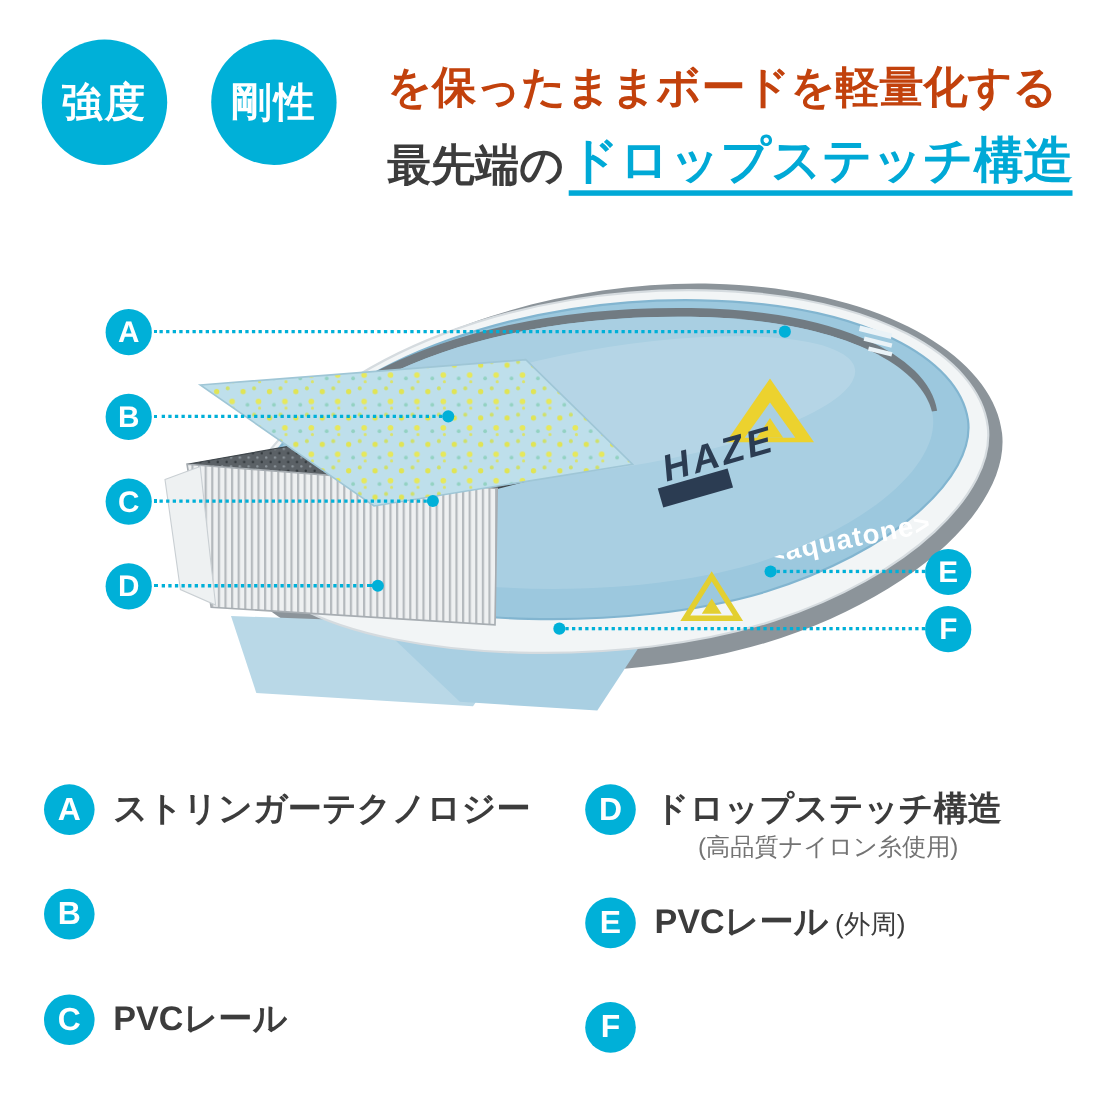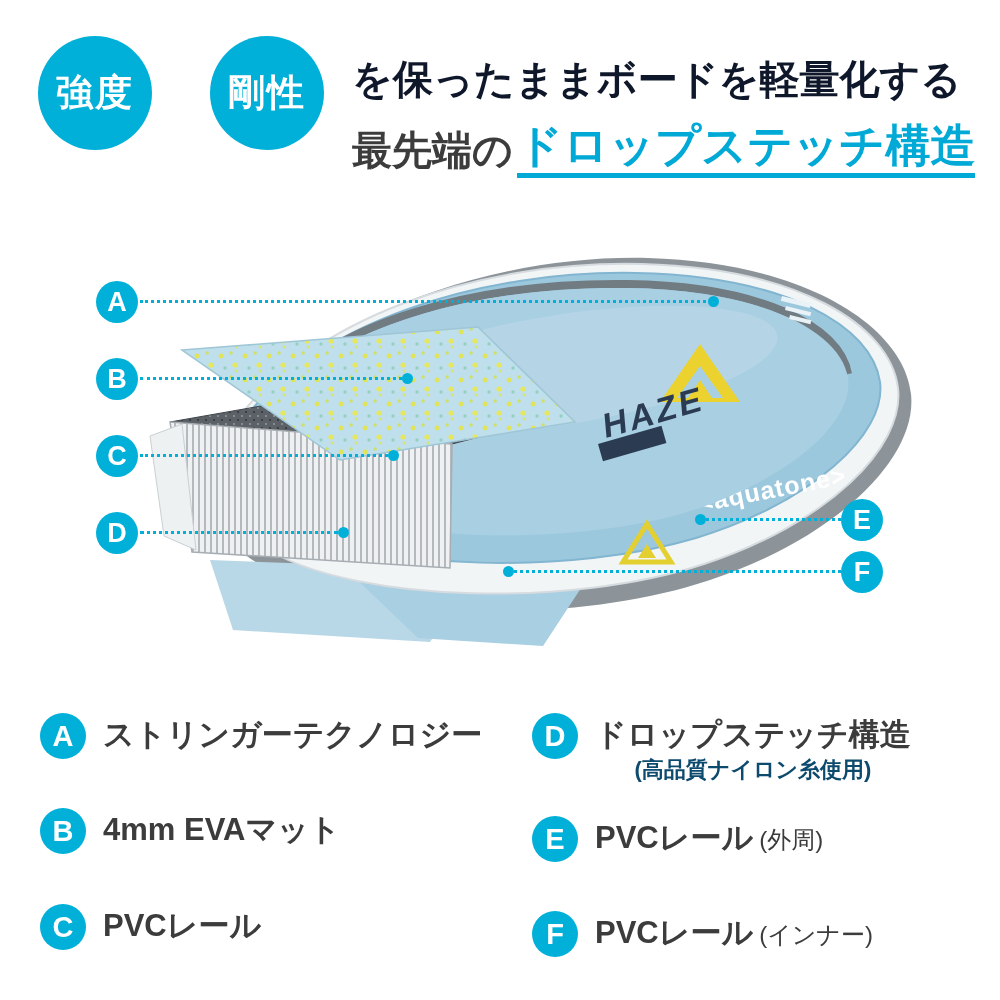--- a/index.html
+++ b/index.html
@@ -10,23 +10,23 @@
   }
   .page{position:relative;width:1000px;height:1000px;background:#fff;}
 
   
   .badge{
     position:absolute;width:114px;height:114px;border-radius:50%;
     background:#00b0d8;color:#fff;display:flex;align-items:center;justify-content:center;
     font-size:37px;font-weight:800;letter-spacing:2px;
   }
   .badge.b1{left:38px;top:36px;}
-  .badge.b2{left:210px;top:36px;}
+  .badge.b2{left:192px;top:36px;}
   .hdr-text{position:absolute;left:352px;top:52px;white-space:nowrap;}
-  .hdr-line1{font-size:40px;font-weight:800;color:#0f172a;}
+  .hdr-line1{font-size:40px;font-weight:800;color:#c2410c;}
   .hdr-line2{margin-top:16px;font-size:40px;font-weight:800;color:#3c3c3c;display:flex;}
   .hdr-highlight{
     font-size:45px;font-weight:800;color:#00a9d6;line-height:1;
     border-bottom:5px solid #00a9d6;padding-bottom:3px;margin-left:4px;
   }
 
   
   .diagram{position:absolute;left:0;top:230px;width:1000px;height:460px;}
   .diagram svg{position:absolute;left:0;top:0;}
   .co{
@@ -39,21 +39,21 @@
 
   
   .leg-row{position:absolute;display:flex;align-items:flex-start;}
   .leg-circle{
     flex:0 0 auto;width:46px;height:46px;border-radius:50%;background:#00b0d8;color:#fff;
     display:flex;align-items:center;justify-content:center;font-size:29px;font-weight:800;
   }
   .leg-text{margin-left:17px;padding-top:4px;text-align:center;}
   .leg-label{font-size:31px;font-weight:600;color:#3c3c3c;white-space:nowrap;line-height:1.15;}
   .leg-sub-inline{font-size:24px;font-weight:400;color:#3c3c3c;margin-left:6px;}
-  .leg-sub-block{font-size:22px;font-weight:700;color:#0c4a6e;margin-top:2px;}
+  .leg-sub-block{font-size:22px;font-weight:400;color:#737373;margin-top:2px;}
 </style>
 </head>
 <body>
 
 <div class="page">
 
   <div>
     <div class="badge b1">
       <span>強度</span>
     </div>
@@ -183,23 +183,20 @@
       </div>
       <div class="leg-text">
         <span class="leg-label">ストリンガーテクノロジー</span>
       </div>
     </div>
 
     <div class="leg-row" style="left:40px;top:808px;">
       <div class="leg-circle">
         <span>B</span>
       </div>
-      <div class="leg-text">
-        <span class="leg-label">4mm EVAマット</span>
-      </div>
     </div>
 
     <div class="leg-row" style="left:40px;top:904px;">
       <div class="leg-circle">
         <span>C</span>
       </div>
       <div class="leg-text">
         <span class="leg-label">PVCレール</span>
       </div>
     </div>
@@ -220,19 +217,16 @@
       </div>
       <div class="leg-text">
         <span class="leg-label">PVCレール</span><span class="leg-sub-inline">(外周)</span>
       </div>
     </div>
 
     <div class="leg-row" style="left:532px;top:911px;">
       <div class="leg-circle">
         <span>F</span>
       </div>
-      <div class="leg-text">
-        <span class="leg-label">PVCレール</span><span class="leg-sub-inline">(インナー)</span>
-      </div>
     </div>
 
   </div>
 </div>
 
 </body></html>

